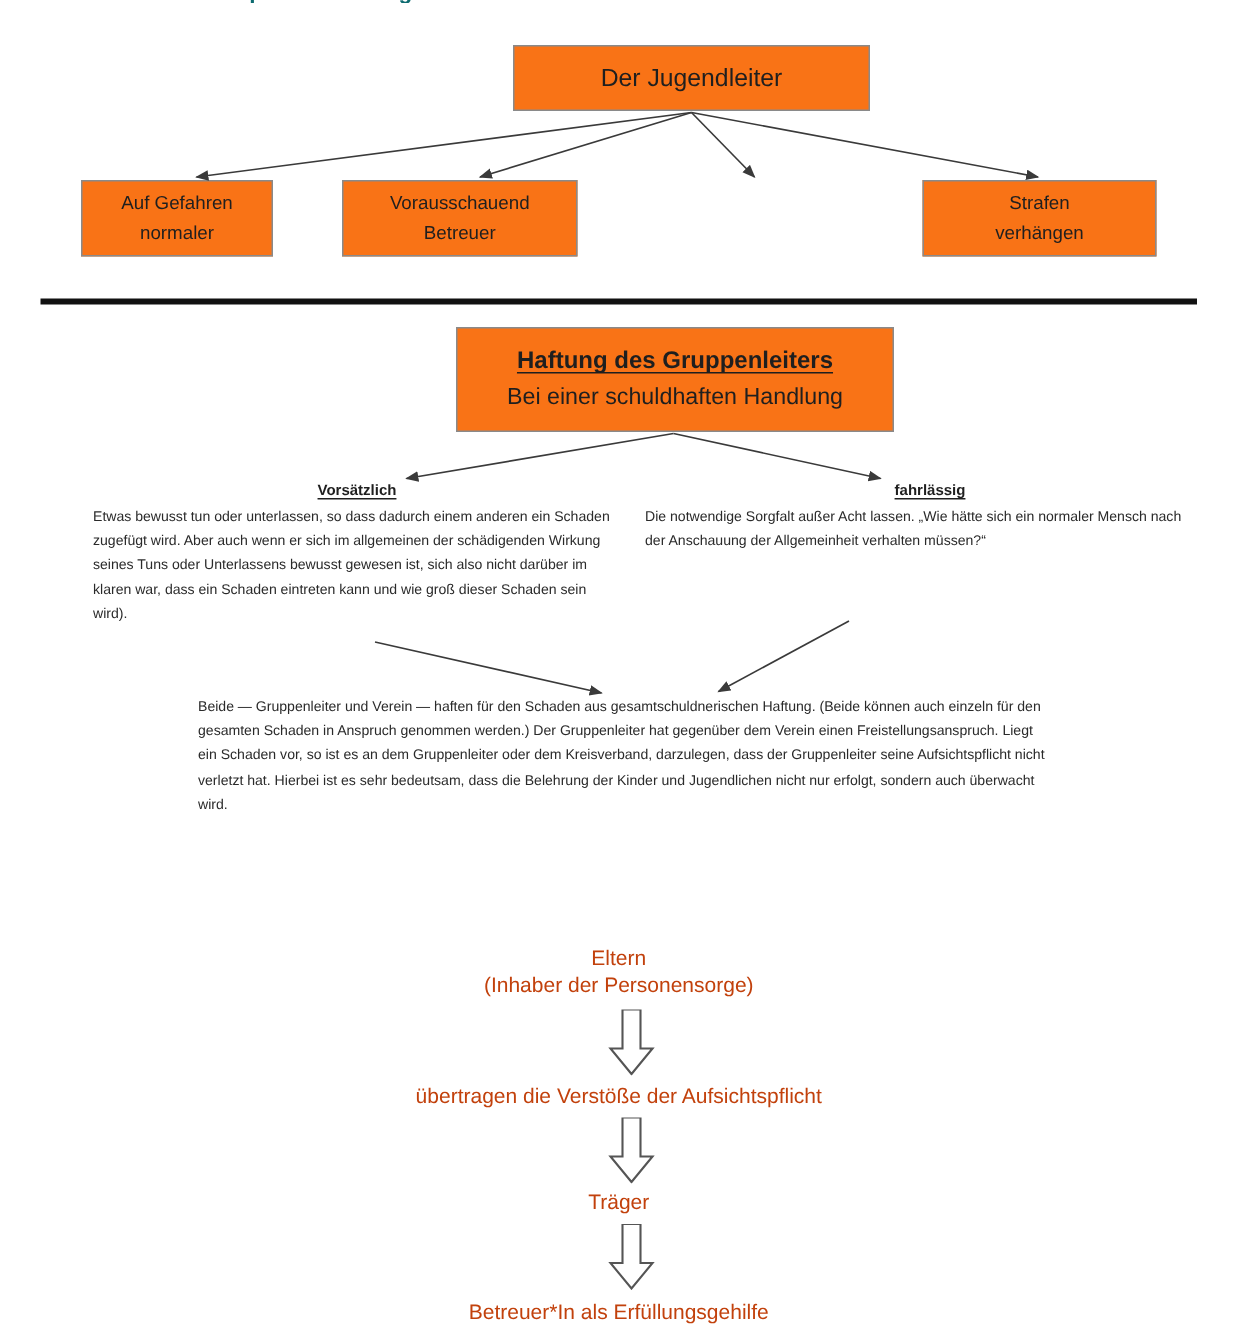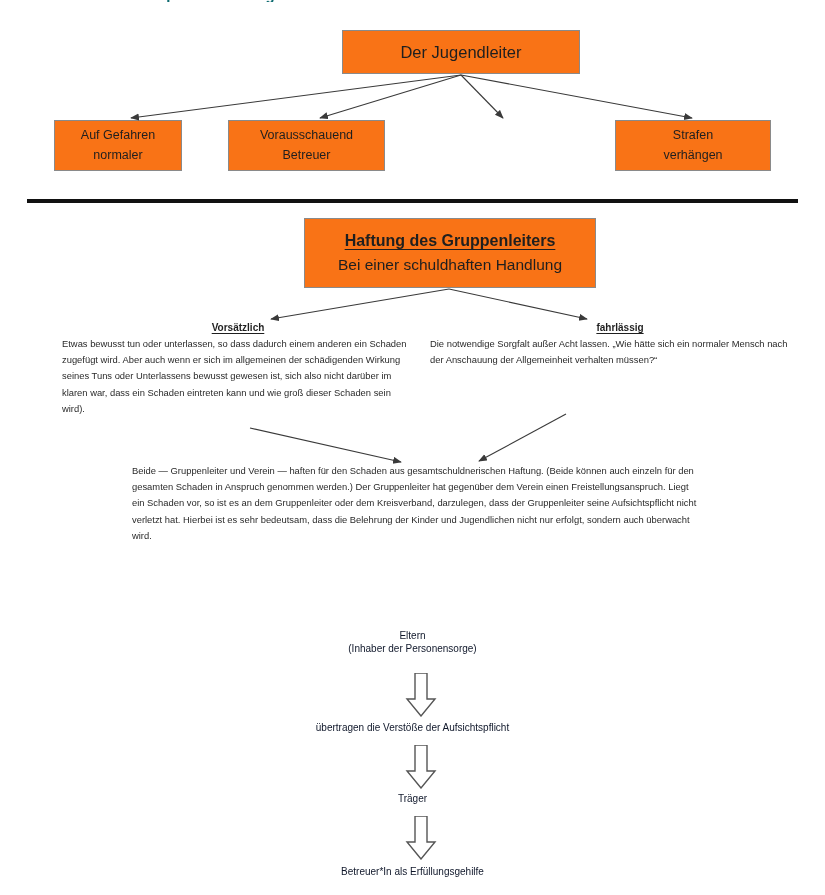--- a/index.html
+++ b/index.html
@@ -132,23 +132,23 @@
   .para-vorsatz   { left: 62px;  top: 336px; width: 352px; }
   .para-fahrl     { left: 430px; top: 336px; width: 370px; }
   .para-beide     { left: 132px; top: 463px; width: 570px; }
 
   
   .flow-label {
     position: absolute;
     width: 825px;
     text-align: center;
     font-family: "Liberation Sans", sans-serif;
-    font-size: 10px;
+    font-size: 14px;
     line-height: 1.25;
-    color: #0f172a;
+    color: #c2410c;
   }
   .flow-eltern    { left: 0; top: 630px; }
   .flow-uebertr   { left: 0; top: 722px; }
   .flow-traeger   { left: 0; top: 793px; }
   .flow-betreuer  { left: 0; top: 866px; text-align: center; }
 
   .block-arrow {
     position: absolute;
     left: 401px;
     width: 40px;

